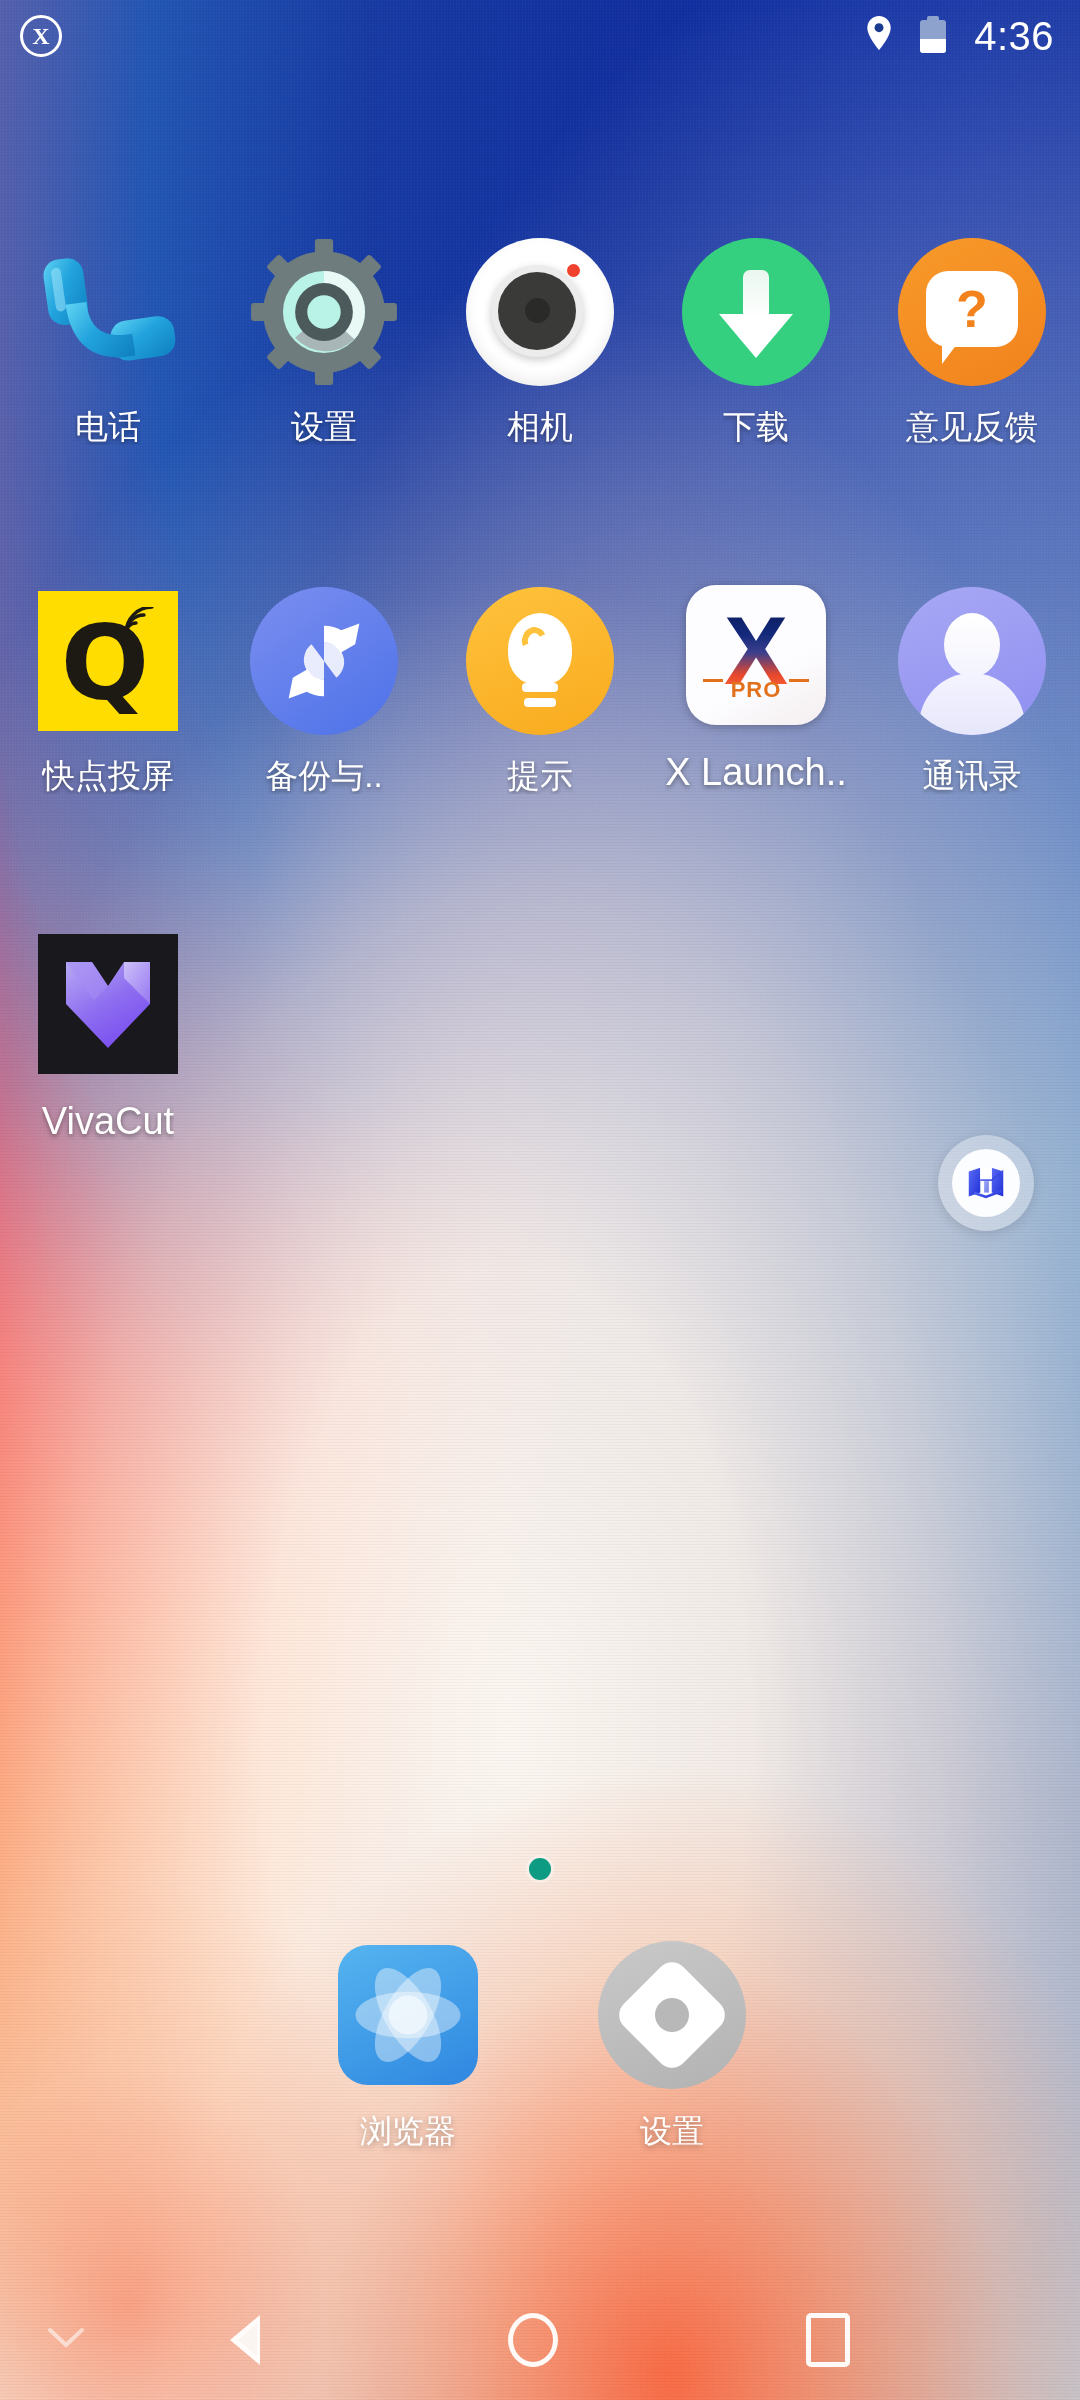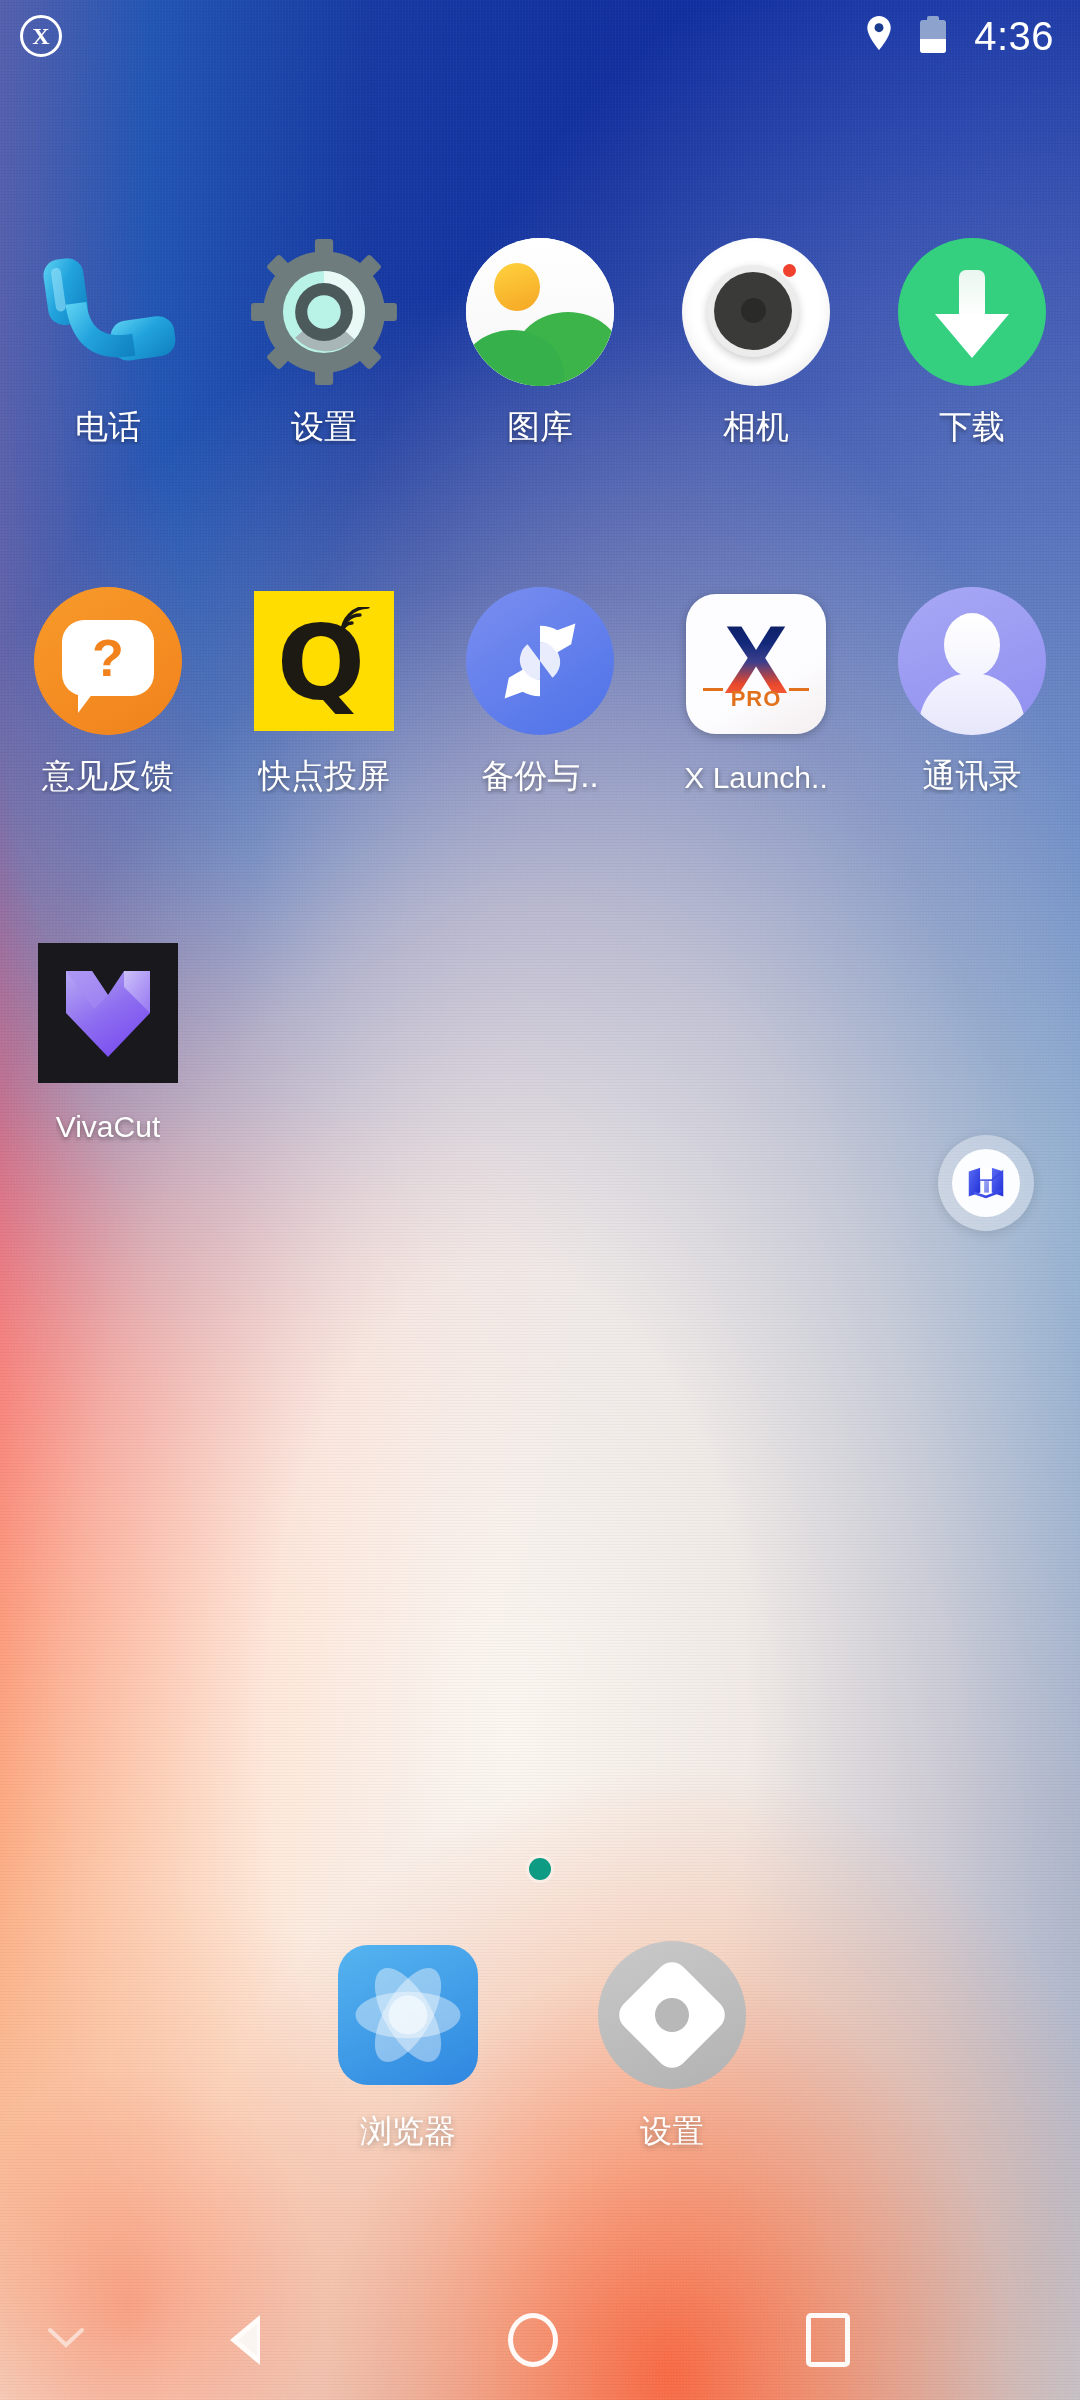--- a/index.html
+++ b/index.html
@@ -101,21 +101,21 @@
   .app-cell {
     display:flex; flex-direction:column; align-items:center; justify-content:flex-end;
     height:305px;
   }
   .icon-wrap { width:158px; height:158px; position:relative; display:flex; align-items:center; justify-content:center; }
   .app-label {
     margin-top:18px; color:#fff; font-size:33px; line-height:1.1;
     text-shadow:0 2px 5px rgba(0,0,0,.42); white-space:nowrap;
     max-width:200px; overflow:hidden; text-overflow:clip; text-align:center;
   }
-  .app-label.latin { font-size:30px; }
+  .app-label.latin { font-size:38px; }
 
   
   .circ { width:148px; height:148px; border-radius:50%; position:relative; overflow:hidden;
           display:flex; align-items:center; justify-content:center; }
   .sq { width:140px; height:140px; position:relative; overflow:hidden;
         display:flex; align-items:center; justify-content:center; }
   .rsq { border-radius:30px; }
 
   
   .ic-phone { width:150px; height:150px; position:relative; }
@@ -328,31 +328,20 @@
         <circle cx="50" cy="50" r="27" fill="#b9f2e6"></circle>
         <path d="M50 23 A27 27 0 0 1 70 68 L50 50 Z" fill="#e9f9f5"></path>
         <path d="M70 68 A27 27 0 0 1 31 67 L50 50 Z" fill="#a9b6b7"></path>
         <circle cx="50" cy="50" r="19" fill="#4c5a5b"></circle>
         <circle cx="50" cy="50" r="11" fill="#b9f2e6"></circle>
       </svg>
     </div>
     <div class="app-label">设置</div>
   </div>
 
-  <div class="app-cell">
-    <div class="icon-wrap">
-      <div class="circ ic-gallery">
-        <span class="gal-sky"></span>
-        <span class="gal-sun"></span>
-        <span class="gal-hill-a"></span>
-        <span class="gal-hill-b"></span>
-      </div>
-    </div>
-    <div class="app-label">图库</div>
-  </div>
 
   <div class="app-cell">
     <div class="icon-wrap">
       <div class="circ ic-cam">
         <span class="cam-ring">
             <span class="cam-lens">
               <span class="cam-pupil"></span>
             </span>
           </span>
         <span class="cam-dot"></span>
@@ -412,20 +401,33 @@
             <path d="M20 66 L16 86 L38 78 Z"></path>
             <path d="M50 32 A19 19 0 0 1 62 66 L50 50 Z" opacity=".85"></path>
             <path d="M50 68 A19 19 0 0 1 38 34 L50 50 Z" opacity=".85"></path>
           </g>
         </svg>
       </div>
     </div>
     <div class="app-label">备份与..</div>
   </div>
 
+  <div class="app-cell">
+    <div class="icon-wrap">
+      <div class="circ ic-tip">
+        <span class="bulb">
+          <span class="bulb-glass"></span>
+          <span class="bulb-hl"></span>
+          <span class="bulb-b1"></span>
+          <span class="bulb-b2"></span>
+        </span>
+      </div>
+    </div>
+    <div class="app-label">提示</div>
+  </div>
 
   <div class="app-cell">
     <div class="icon-wrap">
       <div class="sq rsq ic-xl">
         <span class="xl-x">X</span>
         <span class="xl-pro">
           <i class="xl-dash"></i>
           <span>PRO</span>
           <i class="xl-dash"></i>
         </span>

